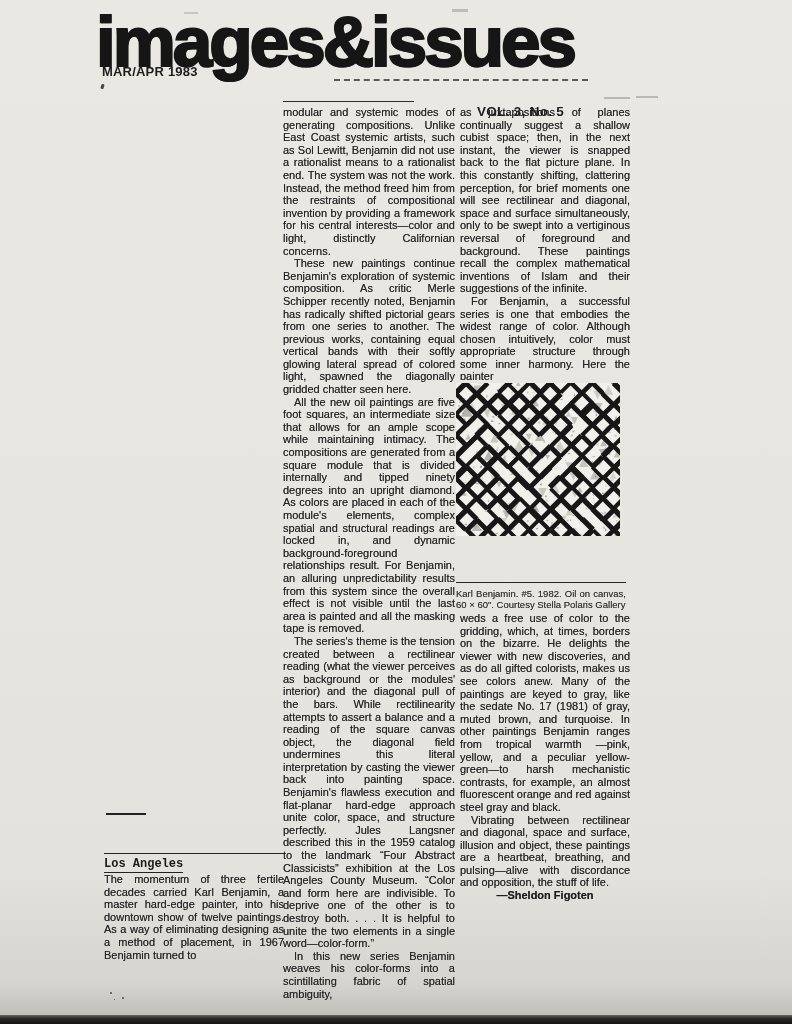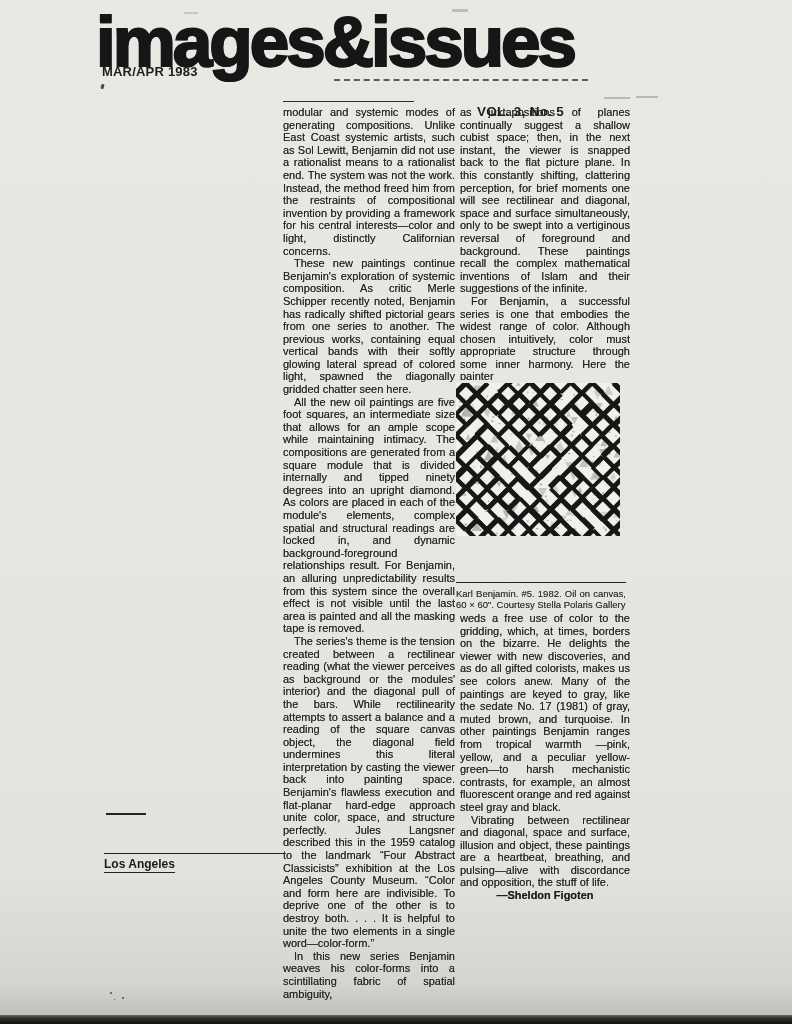--- a/index.html
+++ b/index.html
@@ -44,21 +44,21 @@
   .headline{
     position:absolute;left:104px;top:816px;width:180px;color:#1b1b1b;
   }
   .headline .hl1{font-size:14.5px;font-weight:bold;font-style:italic;letter-spacing:.2px;line-height:17px;}
   .headline .hl2{font-size:14.5px;font-weight:bold;letter-spacing:.2px;line-height:17px;}
   .headline-toprule{position:absolute;left:106px;top:813px;width:40px;border-top:2px solid #222;}
   .headline-botrule{position:absolute;left:104px;top:853px;width:181px;border-top:1.6px solid #222;}
   .location{
     position:absolute;left:104px;top:857px;
     font-size:12px;font-weight:bold;color:#1b1b1b;
-    border-bottom:1.6px solid #222;padding-bottom:1px;
+    border-bottom:1.6px solid #222;padding-bottom:1px;font-family:Liberation Mono, monospace;
   }
   
   .artwork{
     position:absolute;left:456px;top:383px;width:164px;height:153px;
     background:#f2f0ea;
   }
   .artwork svg{display:block;}
   .caption{
     position:absolute;left:456px;top:541px;width:170px;
     font-size:9.5px;line-height:10.6px;text-align:justify;color:#323232;
@@ -863,18 +863,21 @@
 
   <div class="bodycol" style="left:460px;top:606px;width:170px;margin-top:6px;">
     <p>weds a free use of color to the gridding, which, at times, borders on the bizarre. He delights the viewer with new discoveries, and as do all gifted colorists, makes us see colors anew. Many of the paintings are keyed to gray, like the sedate No. 17 (1981) of gray, muted brown, and turquoise. In other paintings Benjamin ranges from tropical warmth —pink, yellow, and a peculiar yellow-green—to harsh mechanistic contrasts, for example, an almost fluorescent orange and red against steel gray and black.</p>
     <p>Vibrating between rectilinear and diagonal, space and surface, illusion and object, these paintings are a heartbeat, breathing, and pulsing—alive with discordance and opposition, the stuff of life.</p>
     <p class="byline">—Sheldon Figoten</p>
   </div>
 
   <div class="headline-toprule"></div>
   <div class="headline-botrule"></div>
   <div class="location">Los Angeles</div>
+  <div class="bodycol" style="left:104px;top:873px;width:180px;">
+    <p>The momentum of three fertile decades carried Karl Benjamin, a master hard-edge painter, into his downtown show of twelve paintings. As a way of eliminating designing as a method of placement, in 1967 Benjamin turned to</p>
+  </div>
 
   <div class="speck" style="left:110px;top:992px;width:2px;height:2px"></div>
   <div class="speck" style="left:122px;top:997px;width:2px;height:2px"></div>
   <div class="speck" style="left:114px;top:999px;width:1px;height:1px"></div>
   <div class="bottom-strip"></div>
 </div>
 
 </body></html>

